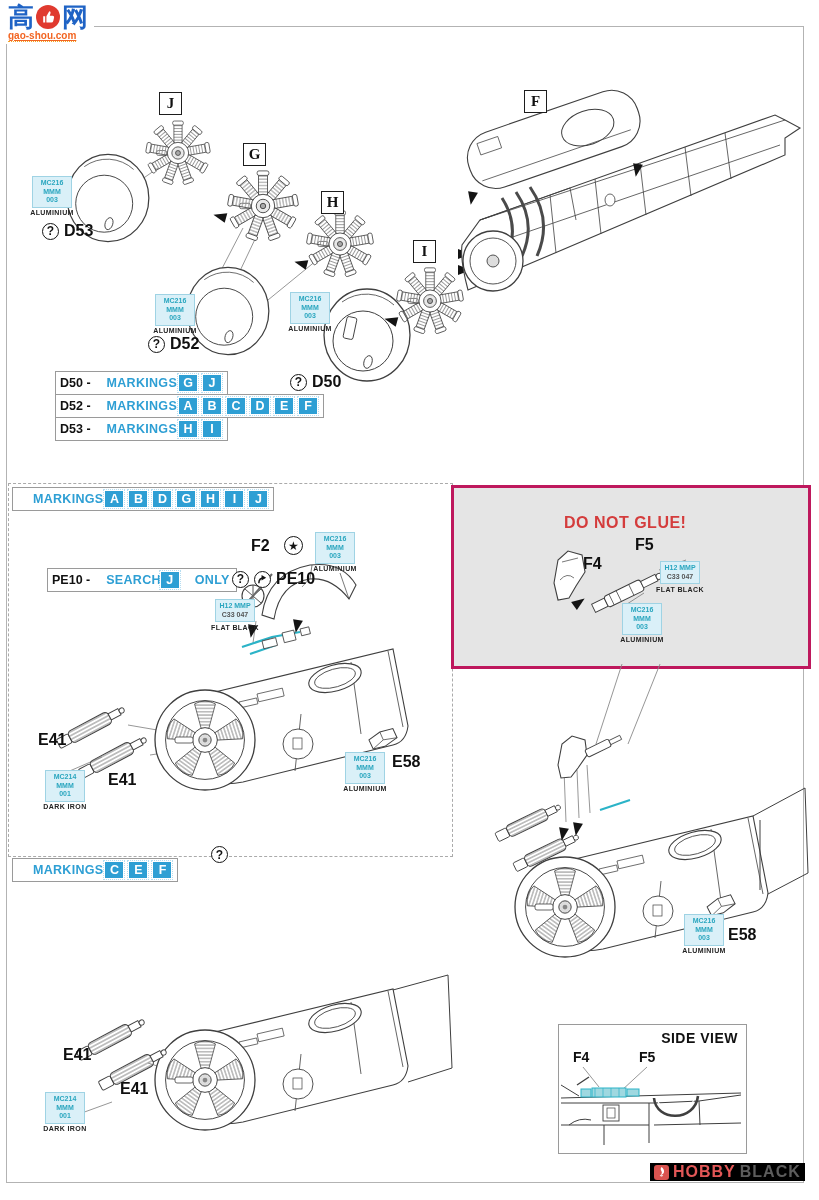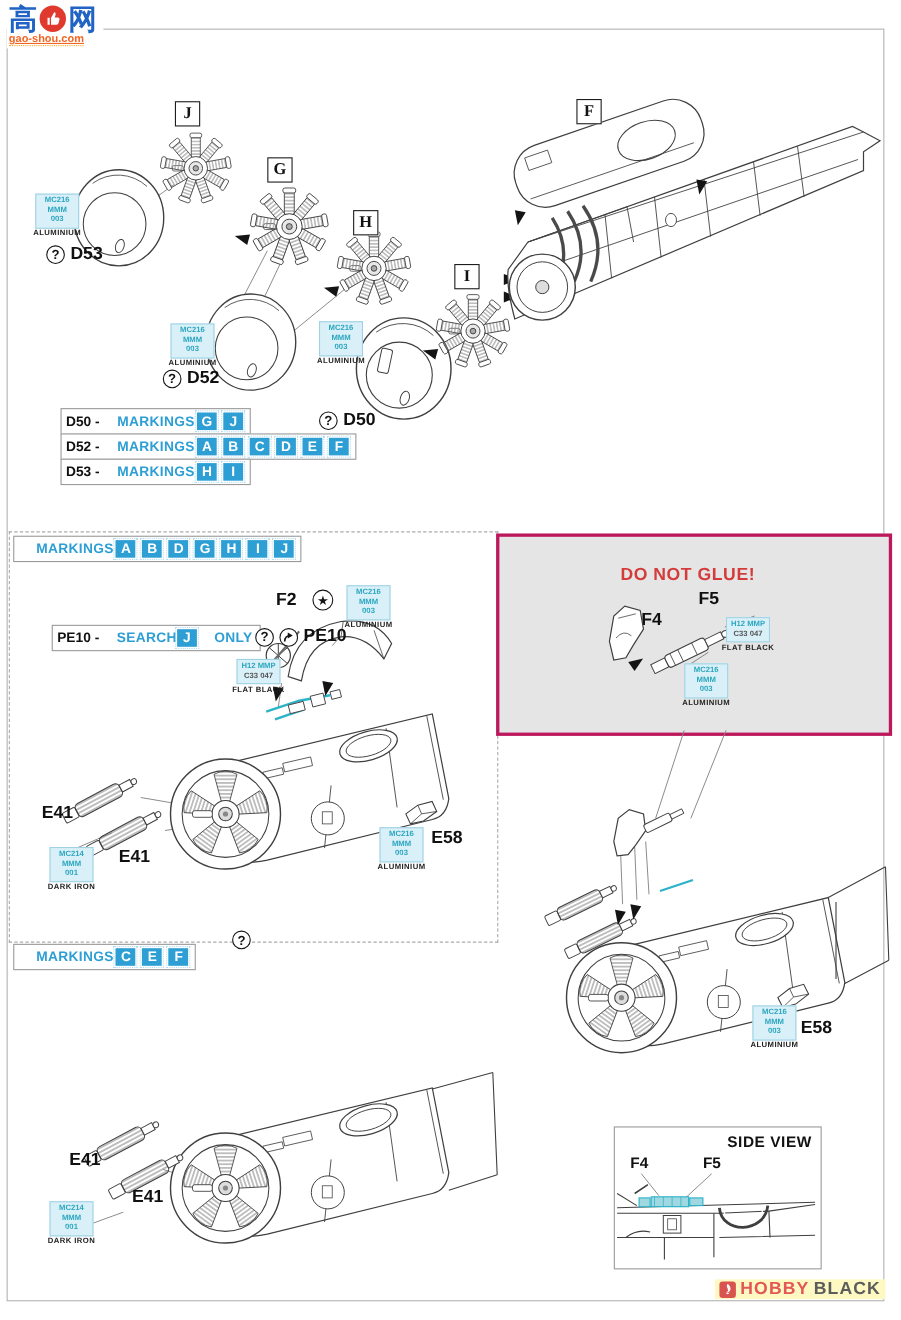--- a/index.html
+++ b/index.html
@@ -26,21 +26,21 @@
   .callout{display:flex;flex-direction:column;align-items:center;width:64px;}
   .cbox{background:#daf0f8;border:1px solid #9fd3e4;color:#2aa6bf;font:bold 7px/8.5px "Liberation Sans",sans-serif;
         text-align:center;padding:2px 3px;min-width:32px;}
   .cname{font:bold 7px "Liberation Sans",sans-serif;color:#222;letter-spacing:.4px;margin-top:1.5px;white-space:nowrap;}
   .c2{color:#555;}
   .dng{color:#d43c3c;font-weight:bold;font-size:16px;letter-spacing:.5px;white-space:nowrap;}
   .svtitle{font-weight:bold;font-size:14px;color:#111;letter-spacing:.5px;}
   .wm-cn{display:flex;align-items:center;gap:2px;}
   .wm-char{font:bold 26px/1 "Liberation Sans",sans-serif;color:#1f63c5;}
   .wm-site{font:bold 10px "Liberation Sans",sans-serif;color:#f26522;border-bottom:1px dotted #f5a623;width:max-content;text-decoration:underline;}
-  .hs-row{display:flex;align-items:center;gap:4px;background:#fef9c3;padding:0 4px;}
+  .hs-row{display:flex;align-items:center;gap:4px;background:#000000;padding:0 4px;}
   .hs-hobby{font:bold 16px "Liberation Sans",sans-serif;color:#e25757;letter-spacing:1px;}
   .hs-search{font:bold 16px "Liberation Sans",sans-serif;color:#5c5c5c;letter-spacing:1px;}
 </style>
 </head>
 <body>
 
 <svg width="0" height="0" style="position:absolute" aria-hidden="true">
   <defs>
     <pattern id="fins" width="3.5" height="3.5" patternUnits="userSpaceOnUse">
       <path d="M0 1.75 H3.5" stroke="#8a8a8a" stroke-width="1"></path>

